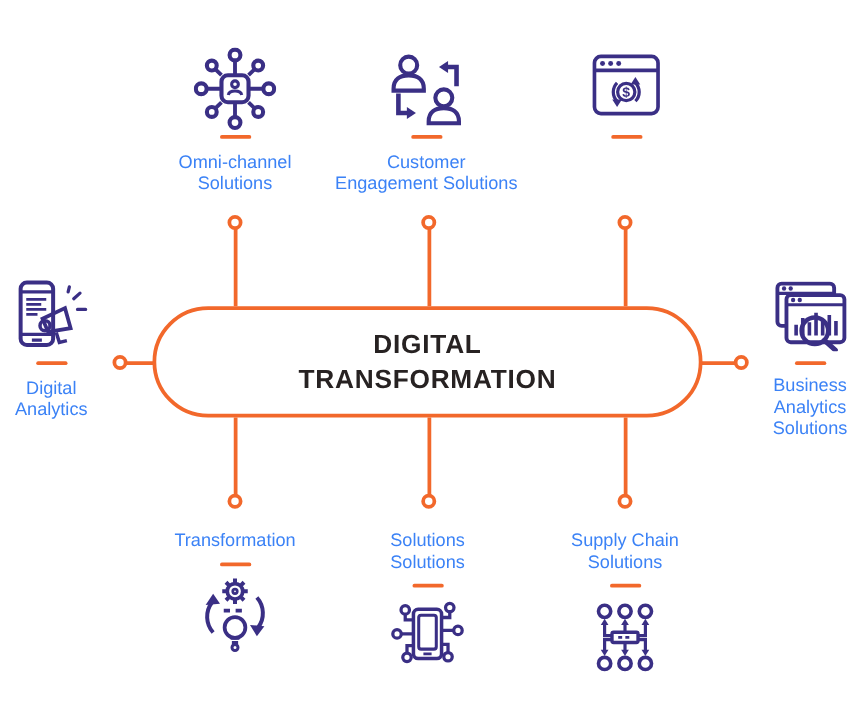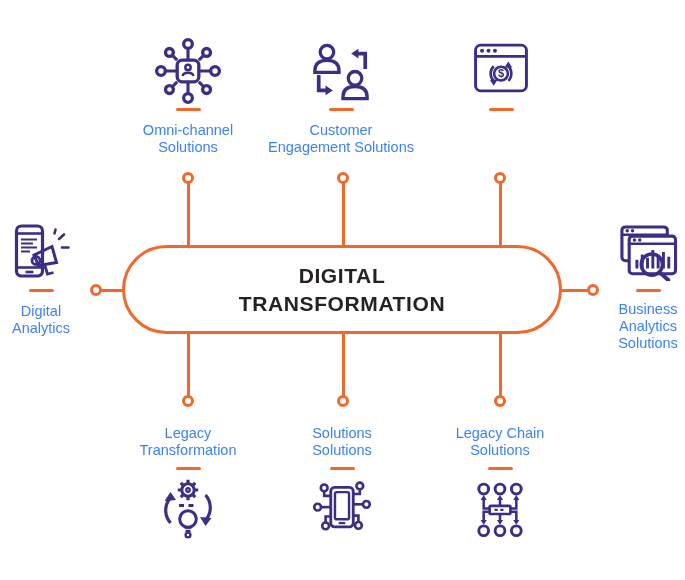--- a/index.html
+++ b/index.html
@@ -186,21 +186,20 @@
     <span class="dash"></span>
     <div class="label">
       <div>Business</div>
       <div>Analytics</div>
       <div>Solutions</div>
     </div>
   </div>
 
   <div class="item" id="item-legacy">
     <div class="label">
-      <div>Legacy</div>
       <div>Transformation</div>
     </div>
     <span class="dash"></span>
     <span class="icon">
       <svg width="64" height="64" viewBox="0 0 64 64" fill="none" stroke="currentColor" stroke-width="3">
         <circle cx="32" cy="13" r="6.2"></circle>
         <circle cx="32" cy="13" r="1.8" stroke-width="2.2"></circle>
         <path d="M39,13 H42.2 M36.95,17.95 L39.2,20.2 M32,20 V23.2 M27.05,17.95 L24.8,20.2 M25,13 H21.8 M27.05,8.05 L24.8,5.8 M32,6 V2.8 M36.95,8.05 L39.2,5.8" stroke-width="3.2"></path>
         <line x1="23" y1="28.5" x2="41" y2="28.5" stroke-dasharray="5,4.5"></line>
         <circle cx="32" cy="42" r="8.3"></circle>
@@ -236,21 +235,21 @@
         <path d="M44,27 H54" stroke-width="2.8"></path>
           <circle cx="58" cy="27" r="3.6" stroke-width="2.8"></circle>
         <path d="M44,39 H49.5 V45.5" stroke-width="2.8"></path>
           <circle cx="49.5" cy="49.5" r="3.6" stroke-width="2.8"></circle>
       </svg>
     </span>
   </div>
 
   <div class="item" id="item-supply">
     <div class="label">
-      <div>Legacy Chain</div>
+      <div>Supply Chain</div>
       <div>Solutions</div>
     </div>
     <span class="dash"></span>
     <span class="icon">
       <svg width="58" height="58" viewBox="0 0 64 64" fill="none" stroke="currentColor" stroke-width="3.2">
         <circle cx="14" cy="10" r="5.4"></circle>
           <circle cx="32" cy="10" r="5.4"></circle>
           <circle cx="50" cy="10" r="5.4"></circle>
         <circle cx="14" cy="56" r="5.4"></circle>
           <circle cx="32" cy="56" r="5.4"></circle>

